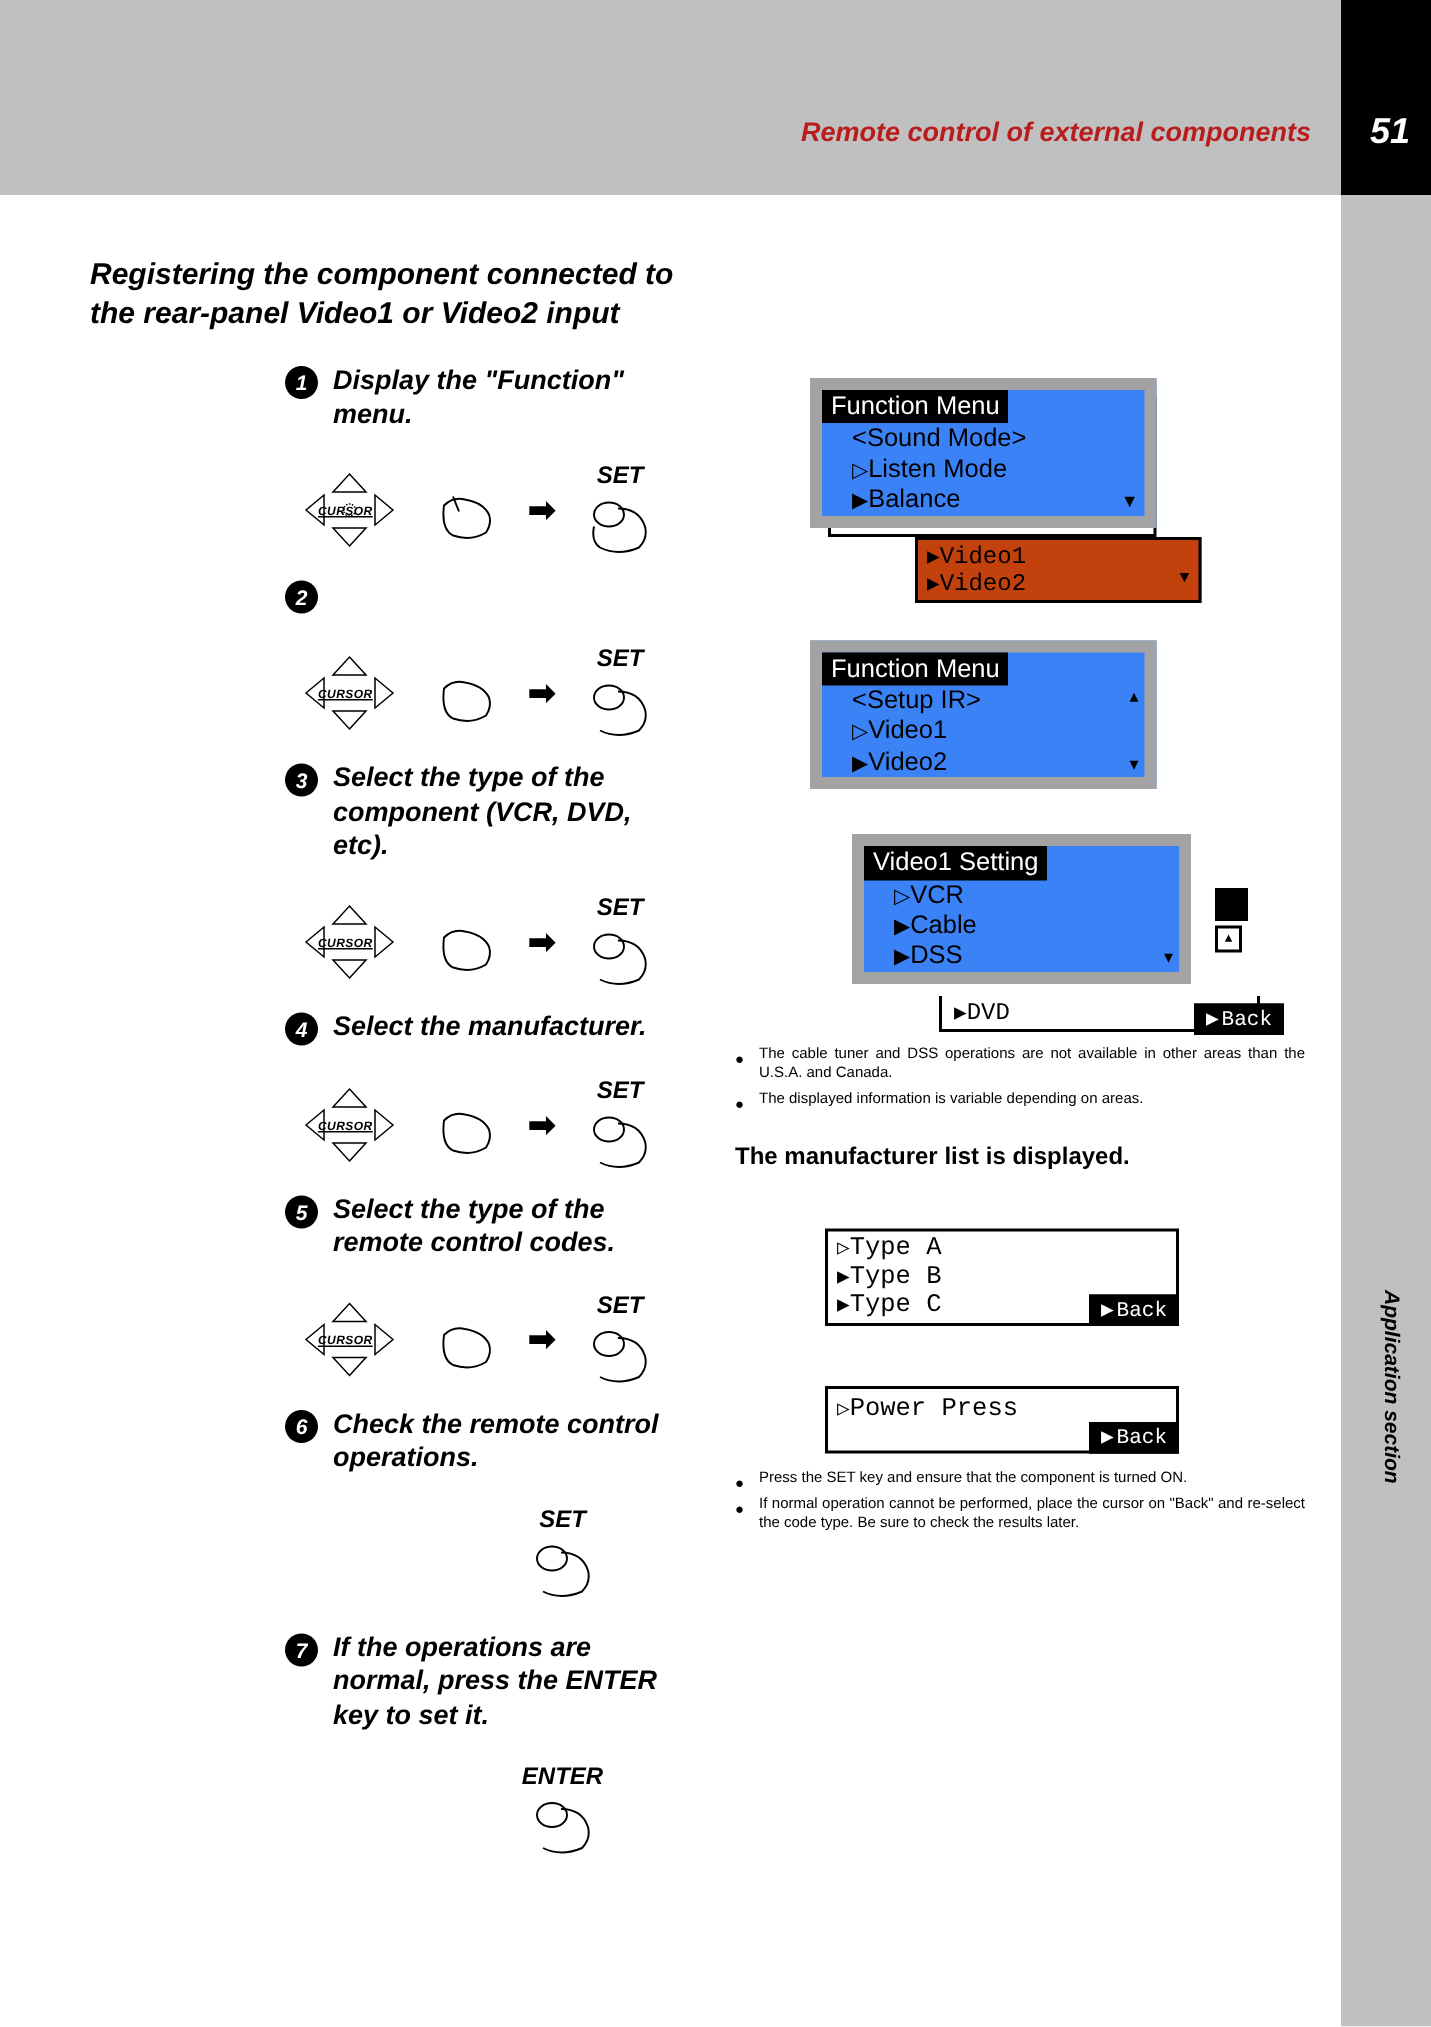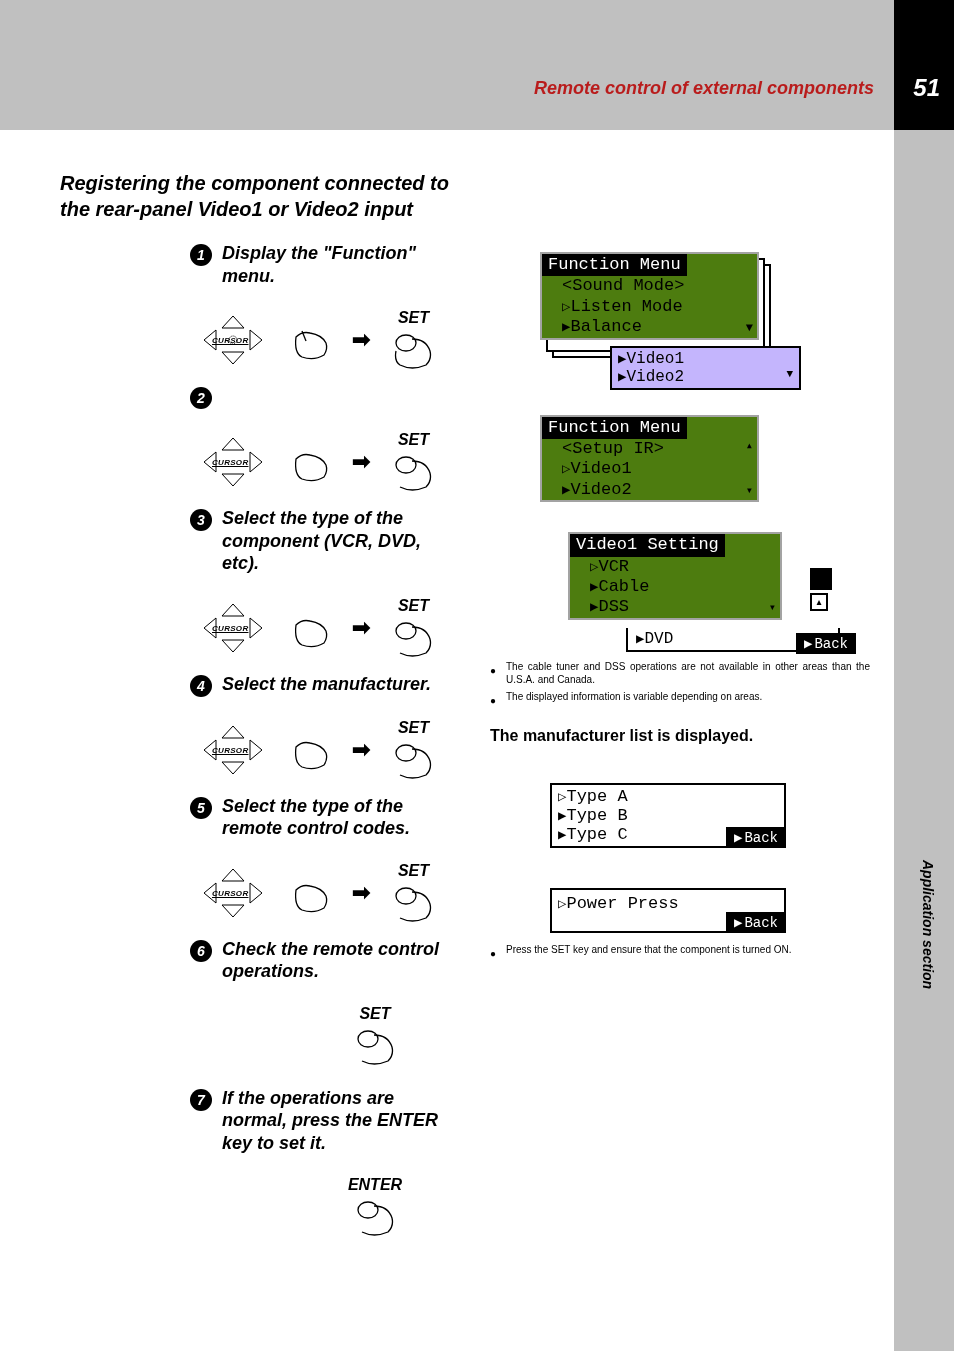--- a/index.html
+++ b/index.html
@@ -138,25 +138,25 @@
     font-weight: bold;
     margin-bottom: -2px;
     text-align: center;
   }
   .press-stack {
     display: flex;
     flex-direction: column;
     align-items: center;
   }
   .lcd {
-    border: 2px solid #a3a3a3;
-    font-family: Liberation Mono, monospace;
+    border: 8px solid #a3a3a3;
+    font-family: Liberation Sans, sans-serif;
     font-size: 17px;
     line-height: 1.2;
-    background: #4d7c0f;
+    background: #3b82f6;
     margin-bottom: 8px;
     position: relative;
   }
   .lcd .lcd-title {
     background: #000;
     color: #fff;
     padding: 1px 6px;
     display: inline-block;
     font-size: 17px;
   }
@@ -192,21 +192,21 @@
   .extra-panel {
     border: 2px solid #000;
     font-family: "Consolas","Courier New",monospace;
     font-size: 16px;
     padding: 2px 6px;
     margin-left: 70px;
     width: 175px;
     margin-top: -2px;
     position: relative;
     z-index: 3;
-    background: #c4b5fd;
+    background: #c2410c;
   }
   .lcd2 {
     margin: 18px 0 18px 50px;
     width: 215px;
   }
   .video-setting-wrap {
     position: relative;
     margin: 30px 0 8px 78px;
     width: 260px;
   }
@@ -567,17 +567,18 @@
         <span class="back-chip"><span class="pre">▶</span><span>Back</span></span>
       </div>
 
       <div class="power-lcd">
         <div><span style="font-size:14px;">▷</span><span>Power Press</span></div>
         <span class="back-chip"><span class="pre">▶</span><span>Back</span></span>
       </div>
 
       <ul class="bullets" style="margin-top:10px;">
         <li>Press the SET key and ensure that the component is turned ON.</li>
+        <li>If normal operation cannot be performed, place the cursor on "Back" and re-select the code type. Be sure to check the results later.</li>
       </ul>
 
     </div>
   </div>
 </div>
 
 </body></html>

